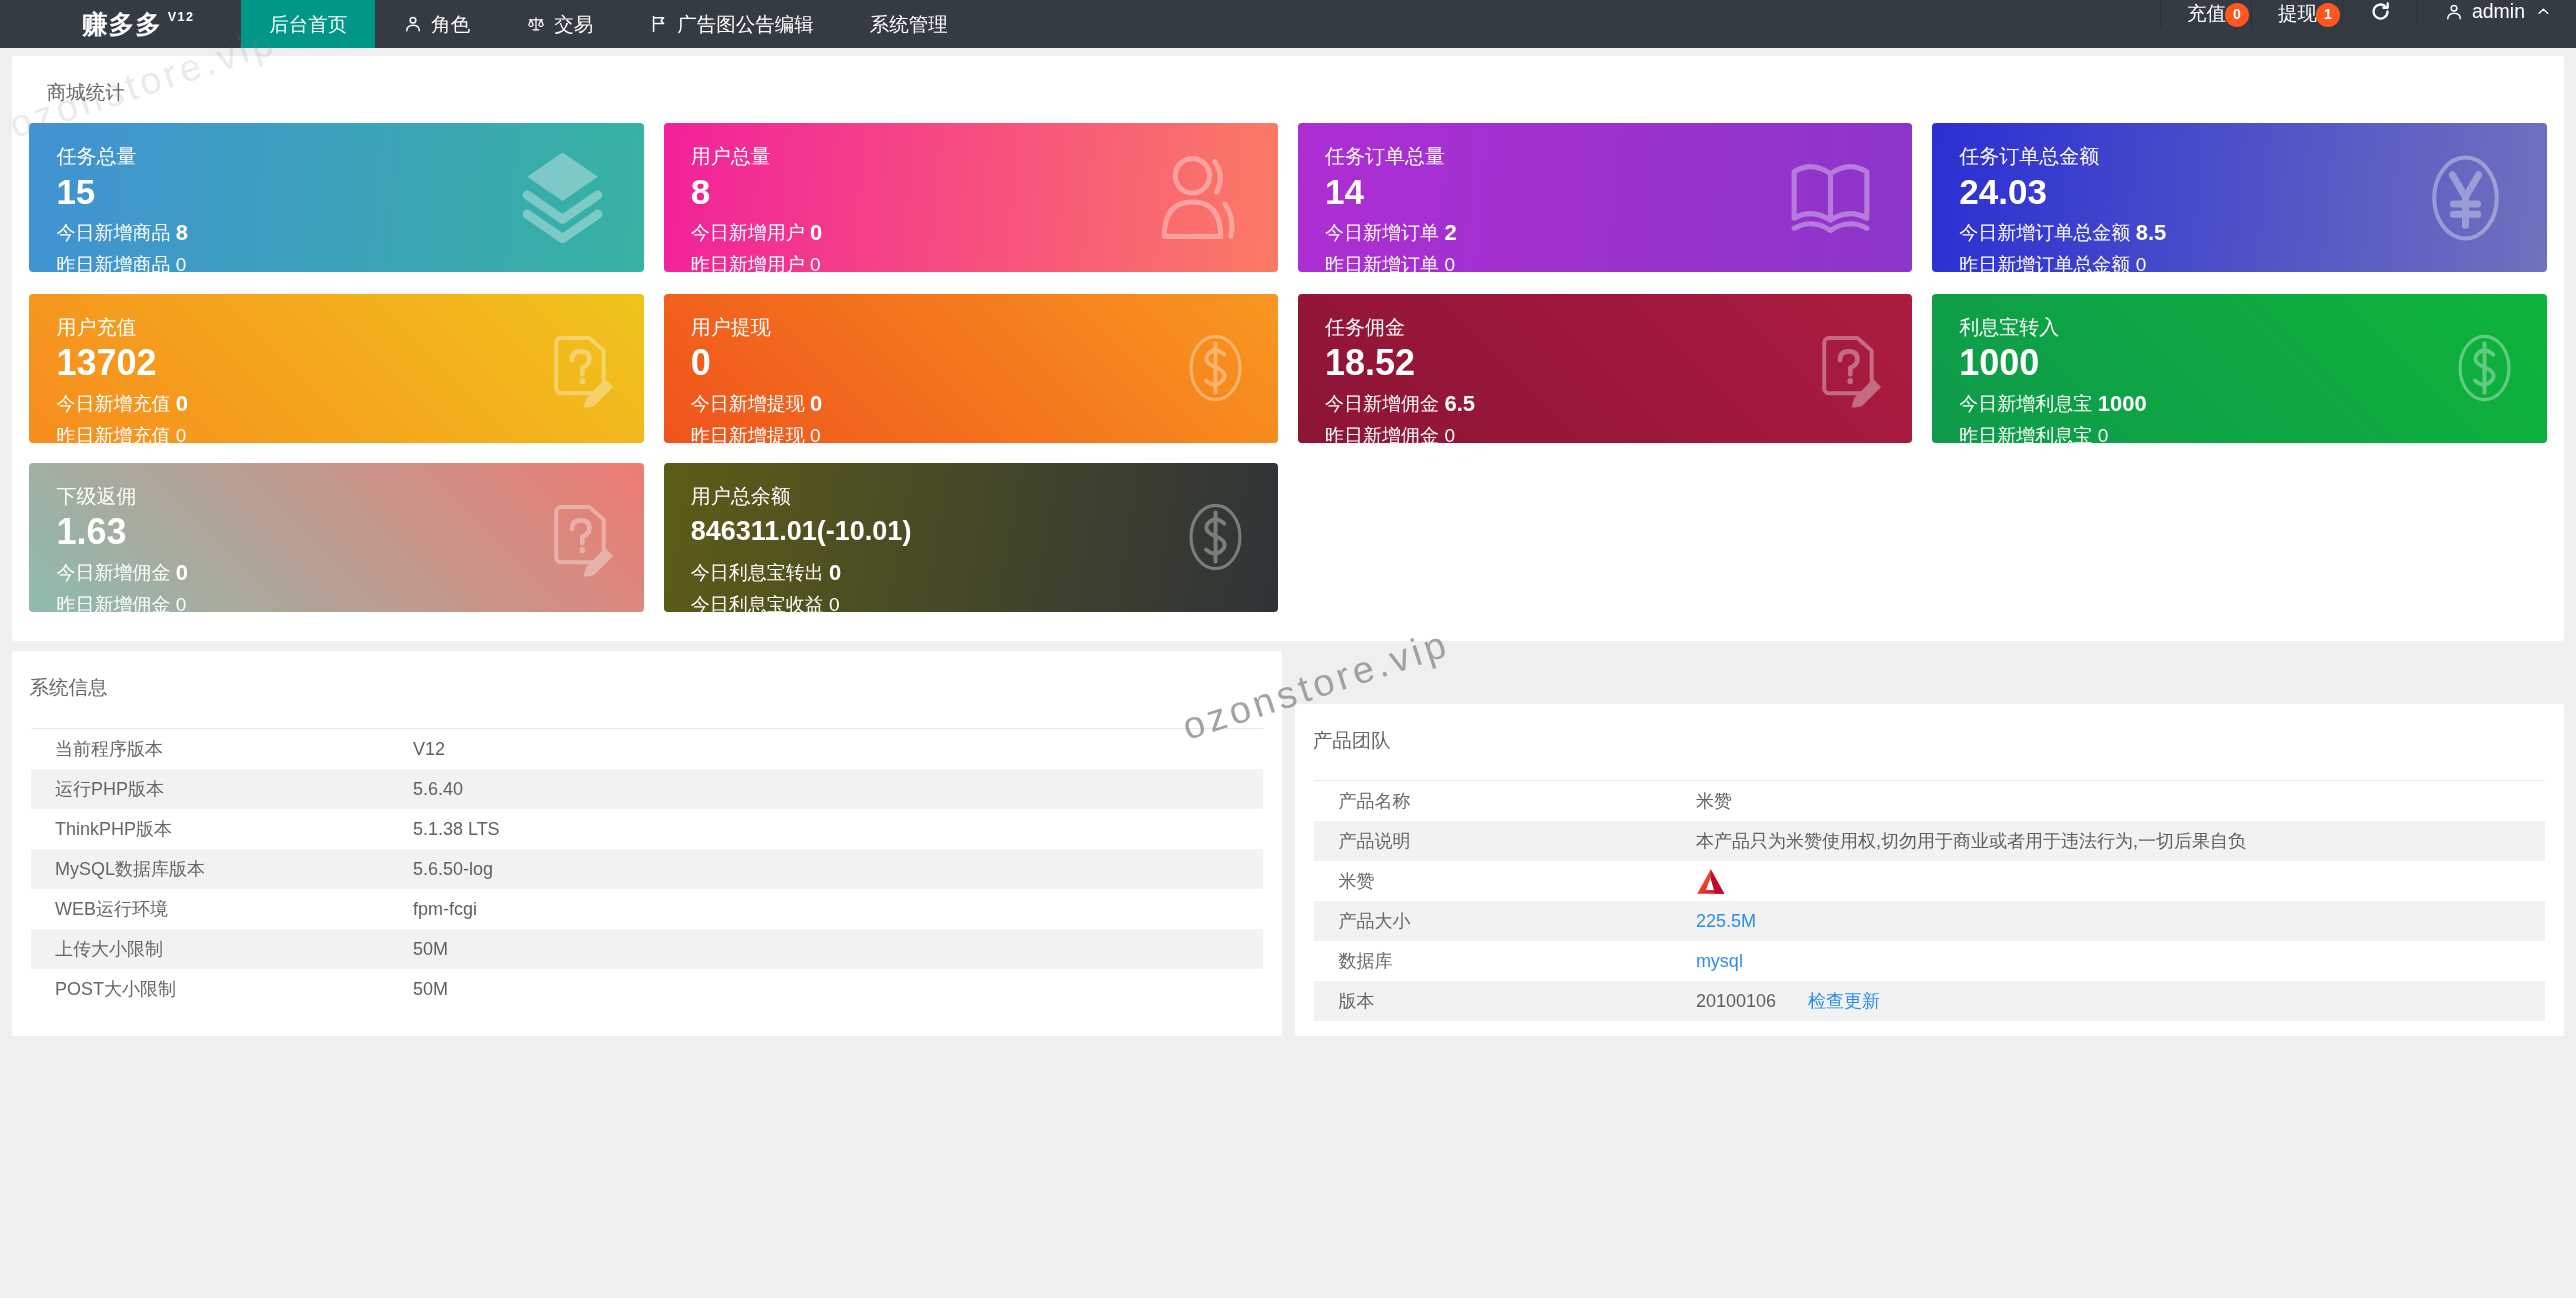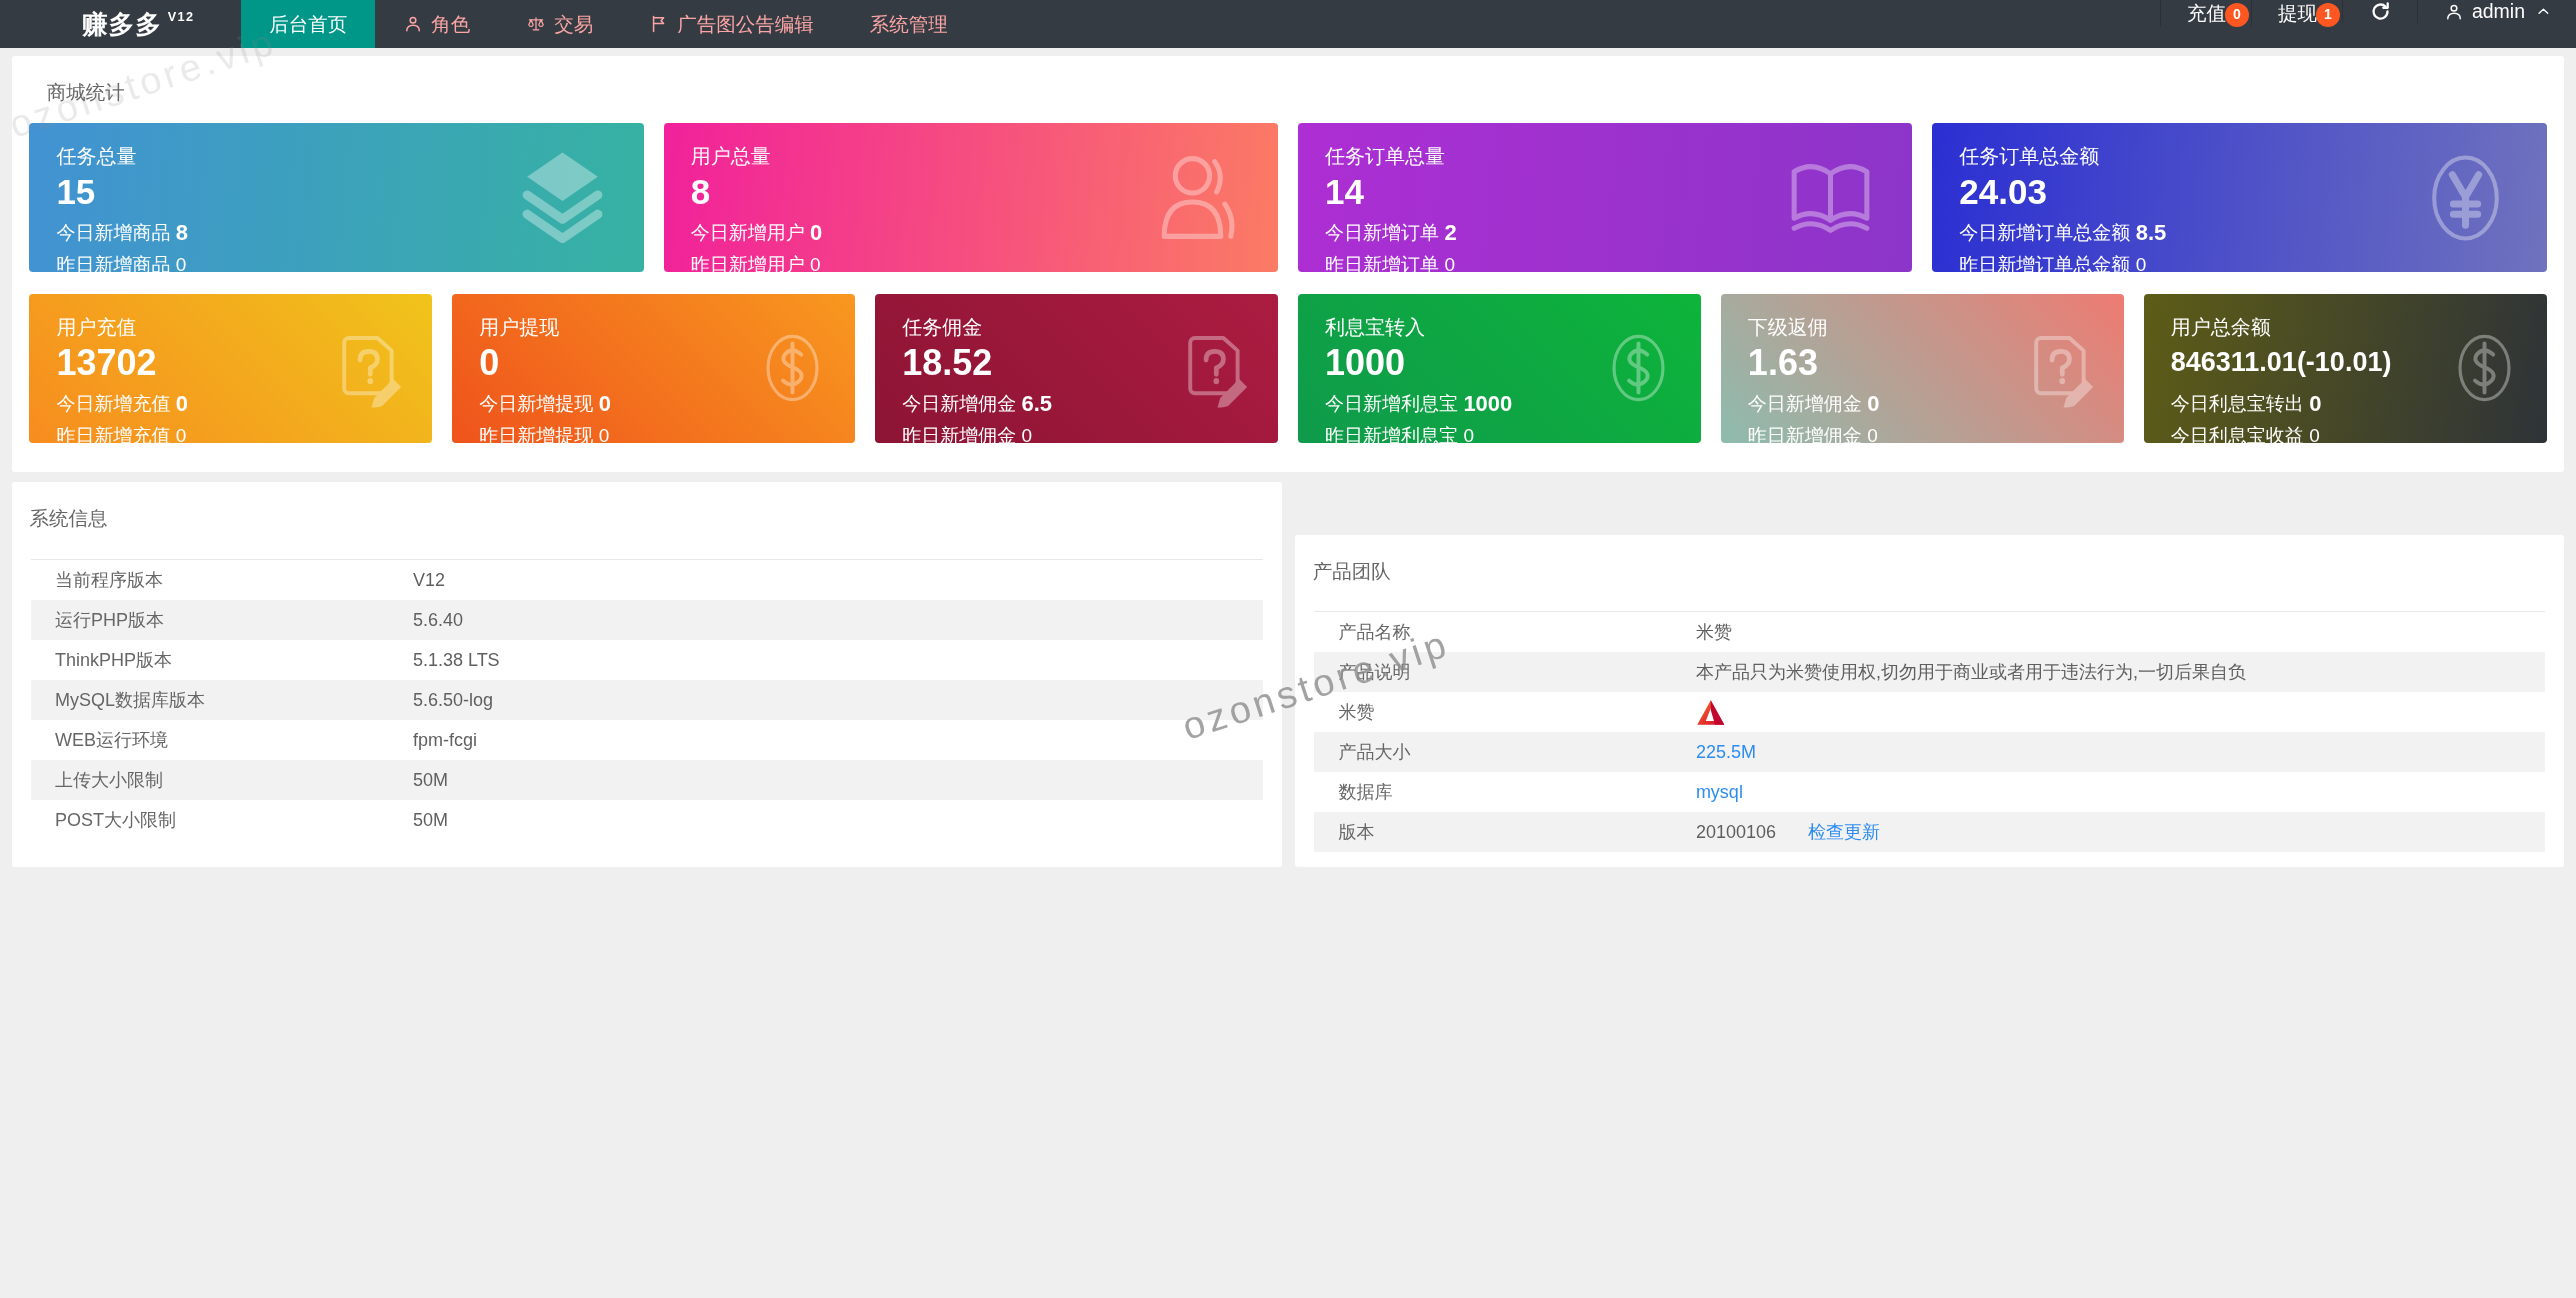--- a/index.html
+++ b/index.html
@@ -3,41 +3,41 @@
 <meta charset="utf-8">
 <style>
   html,body{margin:0;padding:0}
   body{width:2576px;height:1298px;background:#efefef;position:relative;overflow:hidden;
        font-family:"Liberation Sans","DejaVu Sans",sans-serif;color:#333}
   
   .topbar{height:48px;background:#353b43;display:flex;align-items:stretch;color:#fff}
   .logo{display:flex;align-items:center;padding:0 47px 0 82px;font-size:25.5px;font-weight:bold;letter-spacing:1.3px}
   .logo sup{font-size:12.7px;font-weight:bold;margin-left:5.4px;transform:translateY(-6.7px)}
   nav{display:flex}
-  .nav-item{display:flex;align-items:center;gap:8px;padding:0 28px;font-size:19.5px;color:#fca5a5;cursor:pointer;text-decoration:none}
+  .nav-item{display:flex;align-items:center;gap:8px;padding:0 28px;font-size:19.5px;color:#ffffff;cursor:pointer;text-decoration:none}
   .nav-item.active{background:#009688;color:#fff}
   .nav-ic{width:20px;height:20px;display:inline-flex}
   .nav-ic svg{width:100%;height:100%}
   .top-right{margin-left:auto;display:flex;align-items:flex-start}
   .top-seg{position:relative;display:flex;align-items:center;padding:0 25.5px;font-size:19.5px;border-left:0.7px solid #2b3037;cursor:pointer}
   .badge{position:absolute;top:3.4px;right:2.7px;background:#ff5722;color:#fff;font-size:14px;
          min-width:23.5px;height:23.5px;line-height:23.5px;border-radius:12px;text-align:center;font-weight:bold}
   .ic24{width:23px;height:23px;display:inline-flex}
   .ic24 svg{width:100%;height:100%}
   .user-seg{gap:8px}
   .chev{width:14.8px;height:14.8px;display:inline-flex;margin-left:2.7px}
   .chev svg{width:100%;height:100%}
   
   .page{padding:8px 12px}
   .panel{background:#fff;border-radius:2.7px}
   .panel h2{margin:0;padding:23px 0 17.4px 17.4px;font-size:19.5px;font-weight:400;color:#666}
   .stats-panel{padding:0 17.4px 29.5px;box-sizing:border-box}
   .cards{display:grid;gap:20px}
   .row1{grid-template-columns:repeat(4,1fr)}
-  .row2{grid-template-columns:repeat(6,1fr);margin-top:21.5px}
+  .row2{grid-template-columns:repeat(4,1fr);margin-top:21.5px}
   .card{position:relative;height:149px;border-radius:4px;color:#fff;padding:20px 0 0 27px;
         box-sizing:border-box;overflow:hidden}
   .clabel{font-size:20px}
   .cvalue{font-size:35px;font-weight:bold;height:44px;display:flex;align-items:center}
   .row2 .cvalue{font-size:36px}
   .cvalue.small{font-size:27px}
   .sub{font-size:19px;margin-top:6px;display:flex;align-items:center}
   .sub b{font-size:22px;margin-left:5.4px}
   .sub .nv{margin-left:5.4px}
   .card .icon{position:absolute;right:31px;top:50%;transform:translateY(-50%);

